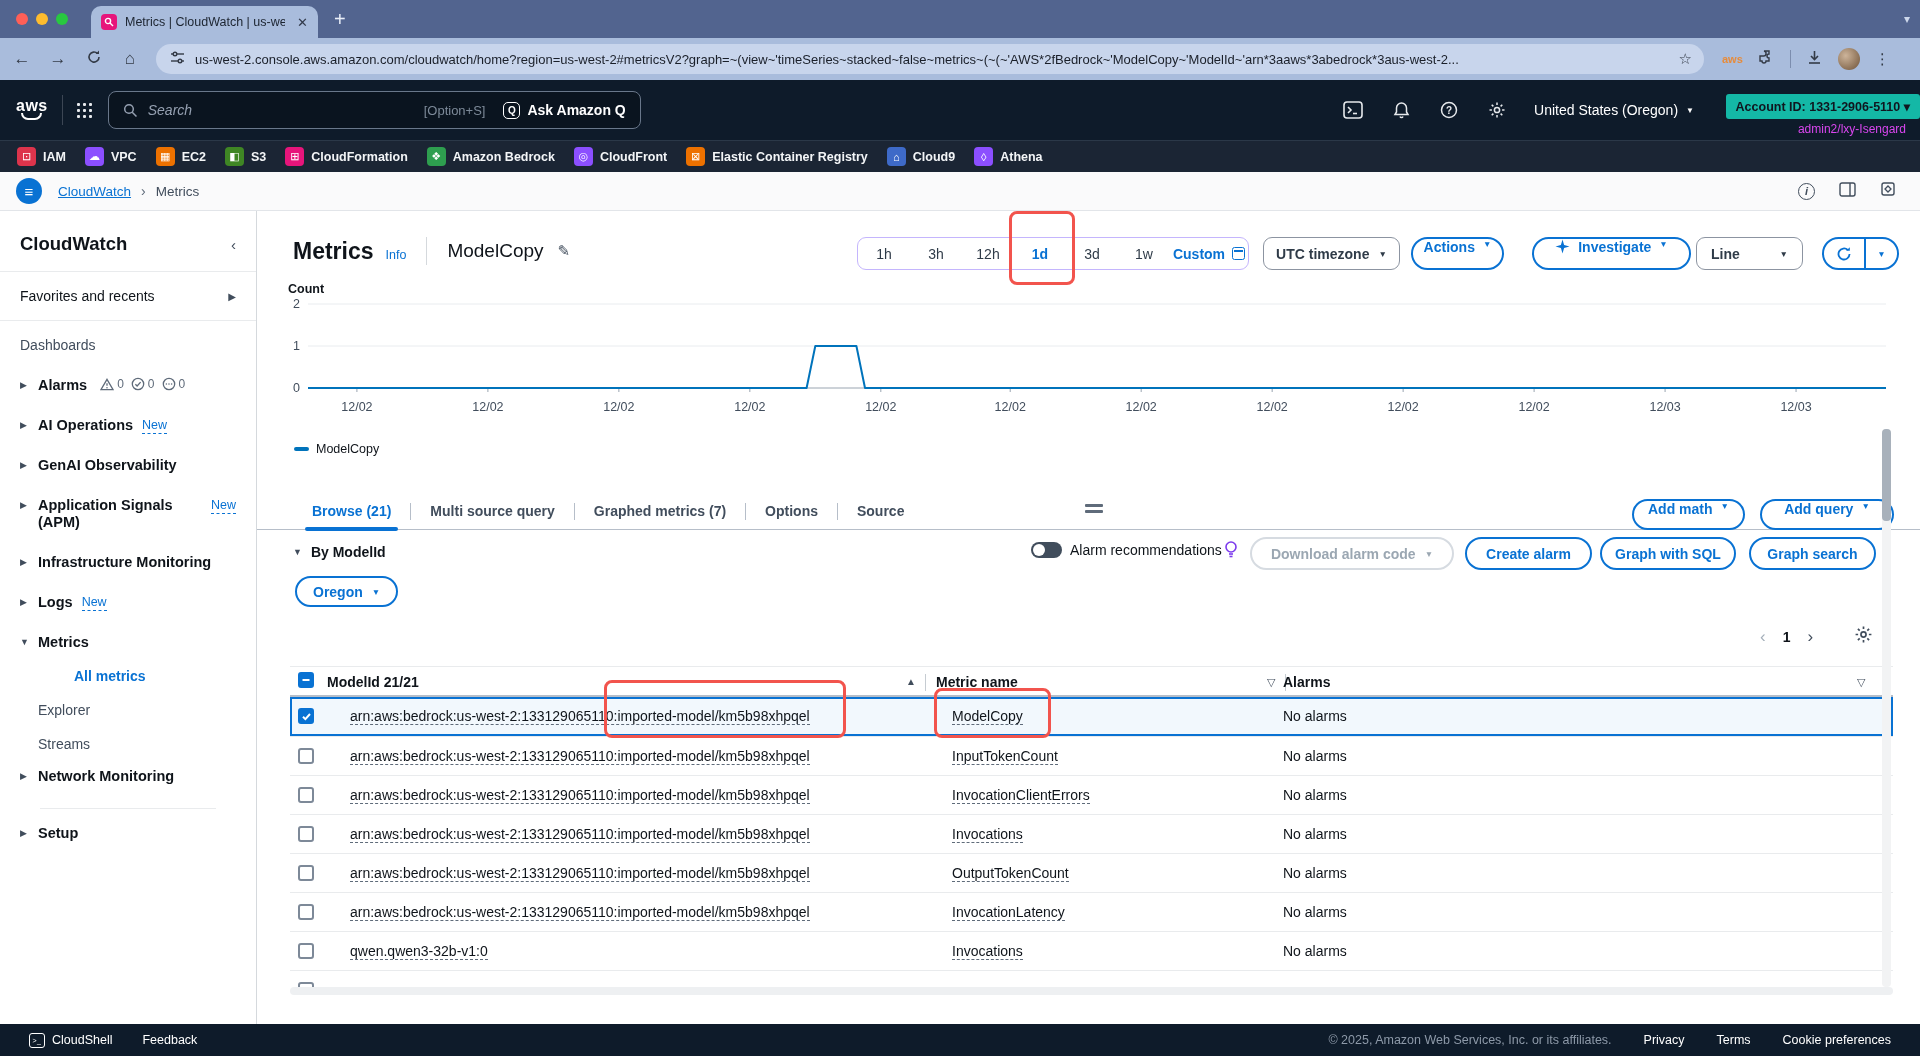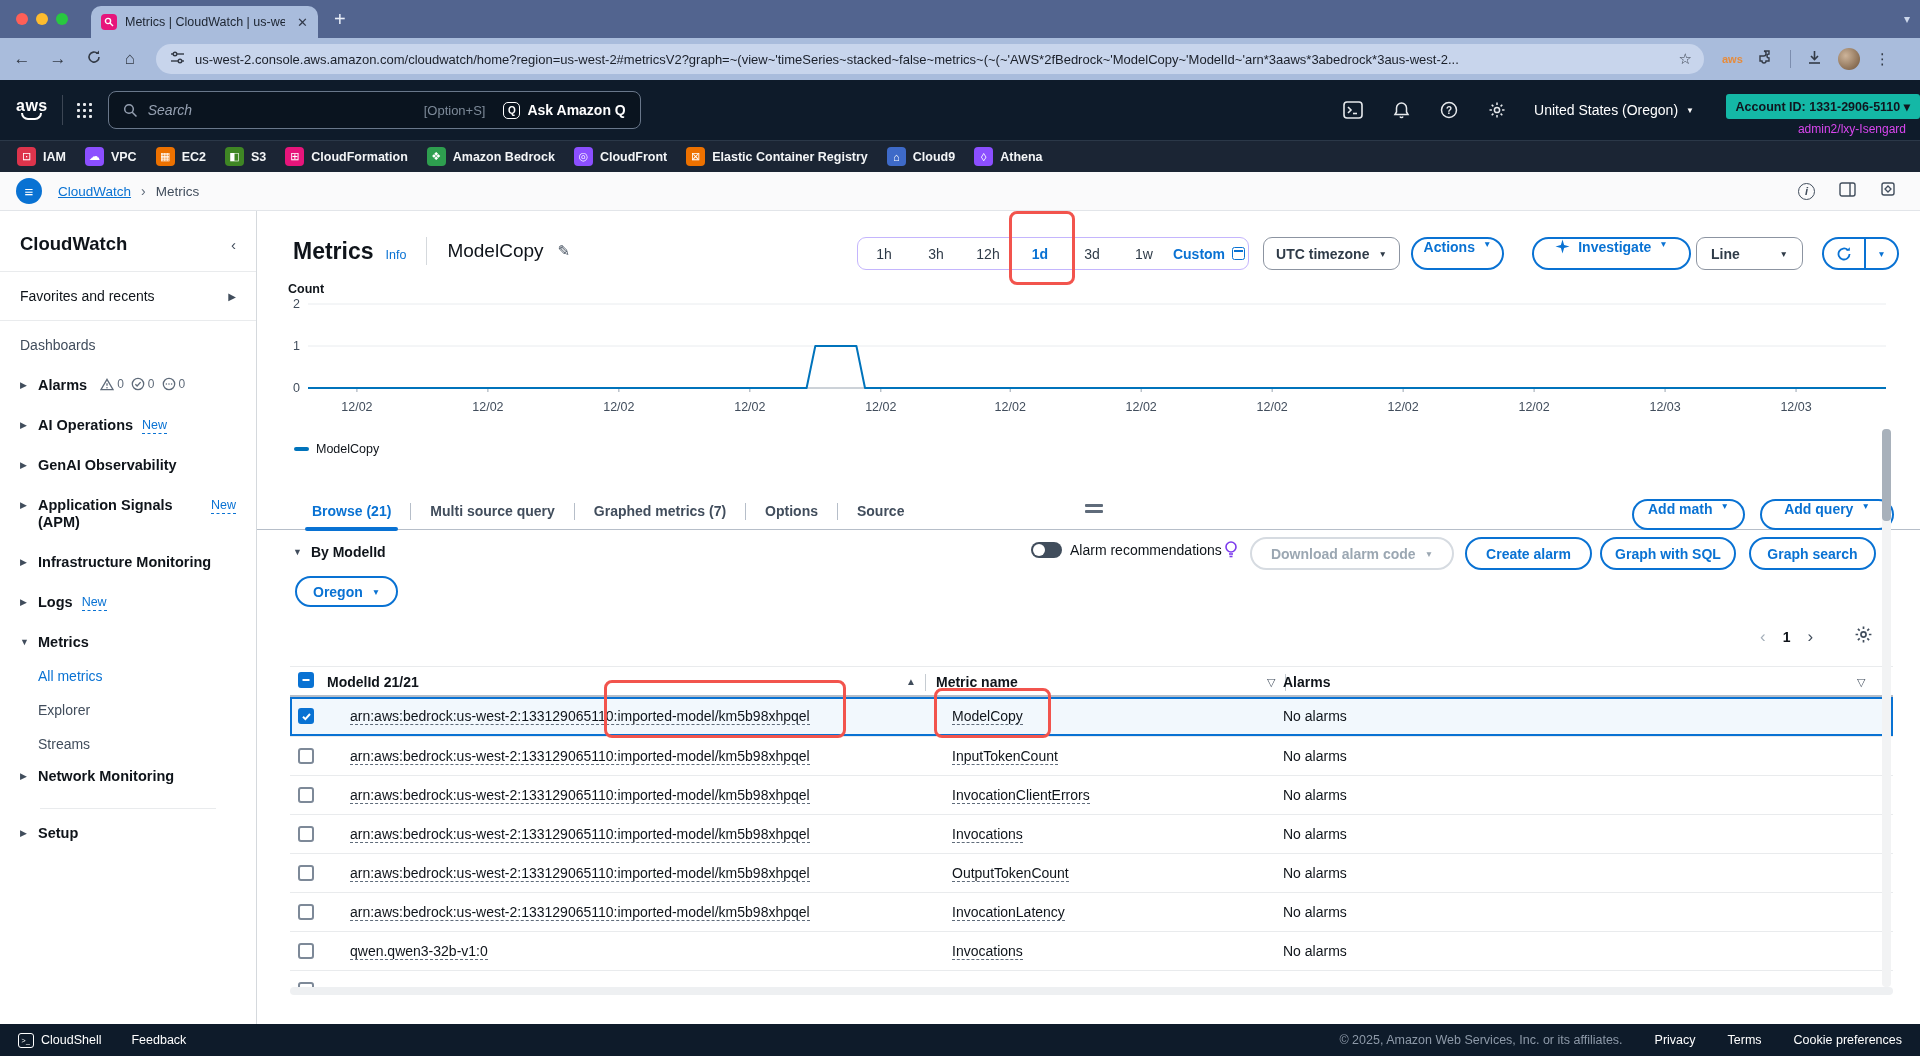--- a/index.html
+++ b/index.html
@@ -79,21 +79,21 @@
   .side-item .caret { color:#414d5c; font-size:9px; line-height:17px; width:9px; flex:none; }
   .side-label { font-size:14.5px; font-weight:bold; line-height:17px; }
   .side-link { font-size:14px; color:#414d5c; line-height:17px; margin-left:0; }
   .badges { display:flex; align-items:center; gap:7px; margin-left:4px; }
   .badge { display:flex; align-items:center; gap:3px; color:#5f6b7a; font-size:12px; }
   .new-badge { color:#0972d3; font-size:12.5px; border-bottom:1px dashed #0972d3; line-height:15px; margin-top:1px; }
   .side-item.wrapped .side-label { max-width:150px; }
   .side-item.wrapped .new-badge { margin-left:auto; }
   .side-children { margin:-8px 0 8px 18px; }
   .side-child { font-size:14px; color:#414d5c; margin-bottom:14px; padding:2px 0; }
-  .side-child.active { color:#0972d3; font-weight:normal; }
+  .side-child.active { color:#0972d3; font-weight:bold;margin-left:36px; }
 
   
   .main { position:relative; flex:1; background:#fff; }
 
   .mhdr-left { position:absolute; left:36px; top:26px; display:flex; align-items:center; }
   .pg-title { font-size:23px; font-weight:bold; }
   .info-link { color:#0972d3; font-size:12.5px; margin-left:12px; margin-top:7px; }
   .hdr-vdiv { width:1px; height:28px; background:#d5d9dd; margin:0 20px; }
   .graph-title { font-size:19px; }
   .pencil { color:#414d5c; font-size:15px; margin-left:14px; }
@@ -164,21 +164,21 @@
   .cell-arn { position:absolute; left:60px; top:11px; font-size:14px; color:#0f141a; border-bottom:1px dashed #5f6b7a; text-decoration:none; white-space:nowrap; }
   .cell-metric { position:absolute; left:662px; top:11px; font-size:14px; color:#0f141a; border-bottom:1px dashed #5f6b7a; text-decoration:none; }
   .cell-alarms { position:absolute; left:993px; top:11px; font-size:14px; }
   .trow.partial { height:21px; overflow:hidden; }
 
   .hscroll { position:absolute; left:33px; top:776px; width:1603px; height:8px; background:#eef0f2; border-radius:4px; }
   .vscroll { position:absolute; left:1625px; top:218px; width:9px; height:558px; background:#f2f3f4; border-radius:4px; }
   .vscroll .thumb { position:absolute; left:0; top:0; width:9px; height:92px; background:#a8b1bb; border-radius:4px; }
 
   
-  .footer { position:absolute; left:0; bottom:0; width:1920px; height:32px; background:#0e1b2a; display:flex; align-items:center; padding:0 18px; color:#fff; font-size:12.5px; }
+  .footer { position:absolute; left:0; bottom:0; width:1920px; height:32px; background:#0e1b2a; display:flex; align-items:center; padding:0 29px; color:#fff; font-size:12.5px; }
   .cs-icon { width:16px; height:15px; border:1.4px solid #fff; border-radius:3px; font-size:7px; display:flex; align-items:center; justify-content:center; letter-spacing:0.5px; margin-right:7px; }
   .foot-item { display:flex; align-items:center; }
   .foot-feedback { margin-left:30px; }
   .foot-right { margin-left:auto; display:flex; align-items:center; gap:32px; }
   .copyright { color:#8d99a8; }
 
   .red-box { position:absolute; border:3px solid #f2544d; border-radius:8px; z-index:99; pointer-events:none; }
 
   svg text { font-family:"Liberation Sans",sans-serif; }
 </style>

